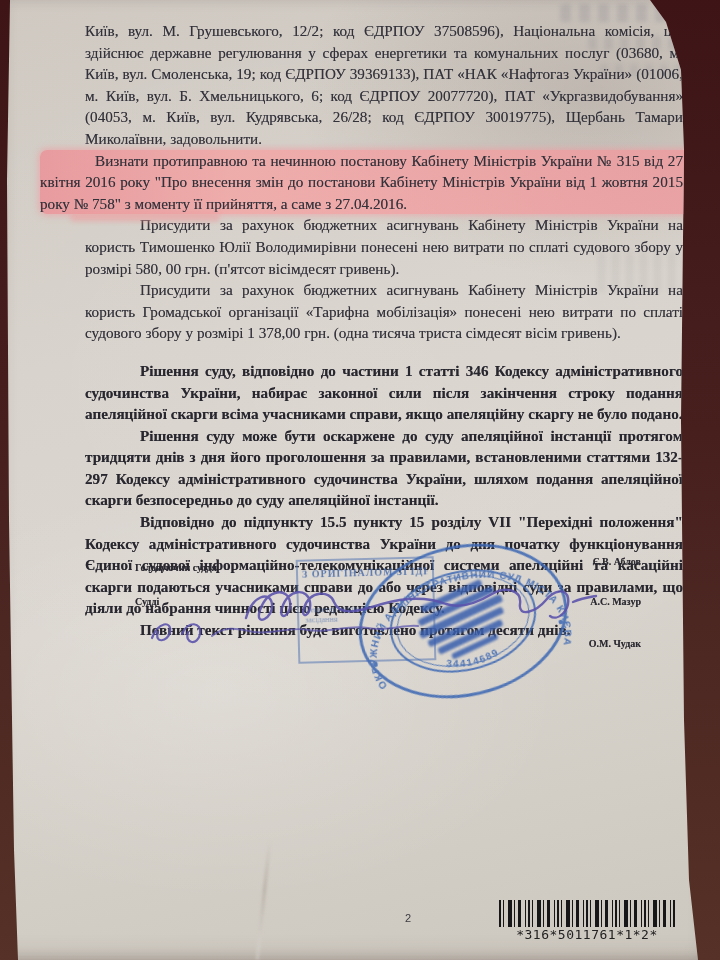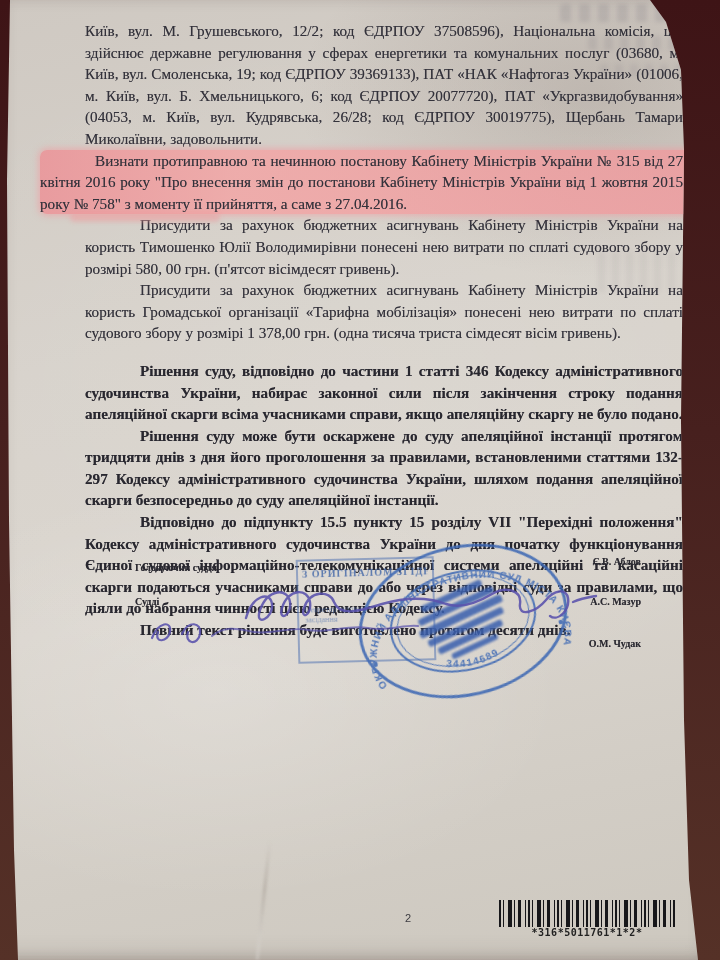--- a/index.html
+++ b/index.html
@@ -74,21 +74,21 @@
   
   .pagenum{position:absolute;left:405px;top:912px;font-family:"Liberation Sans",sans-serif;font-size:11px;color:#3c3b40;}
   .barcode-wrap{position:absolute;left:498px;top:900px;width:178px;text-align:center;}
   .barcode{
     height:27px;width:176px;margin:0 auto;
     background:repeating-linear-gradient(90deg,
       #17171a 0 2px,transparent 2px 4px,#17171a 4px 5px,transparent 5px 9px,
       #17171a 9px 13px,transparent 13px 15px,#17171a 15px 16px,transparent 16px 19px,
       #17171a 19px 22px,transparent 22px 26px,#17171a 26px 27px,transparent 27px 29px);
   }
-  .barcode-label{font-family:"DejaVu Sans Mono",monospace;font-size:10px;letter-spacing:.5px;color:#222;margin-top:0px;font-weight:bold;}
+  .barcode-label{font-family:"DejaVu Sans Mono",monospace;font-size:13px;letter-spacing:.5px;color:#222;margin-top:0px;}
   
   .stamp-svg{position:absolute;left:338px;top:528px;}
   .sign-svg{position:absolute;left:130px;top:560px;}
 </style>
 </head>
 <body>
 
 <div class="scene">
   <div class="paper">
 

